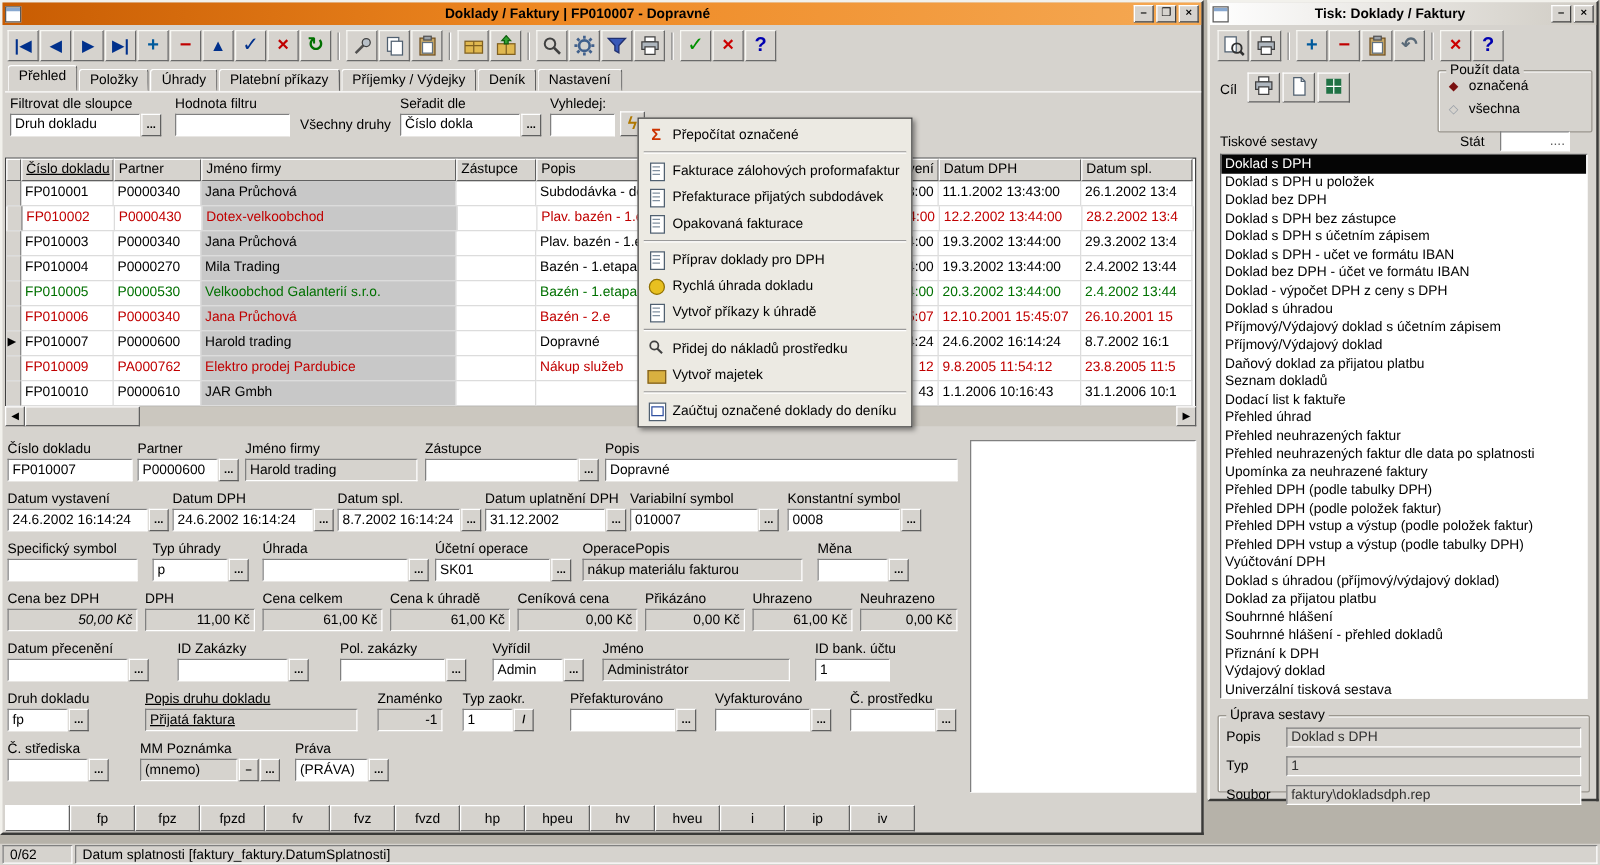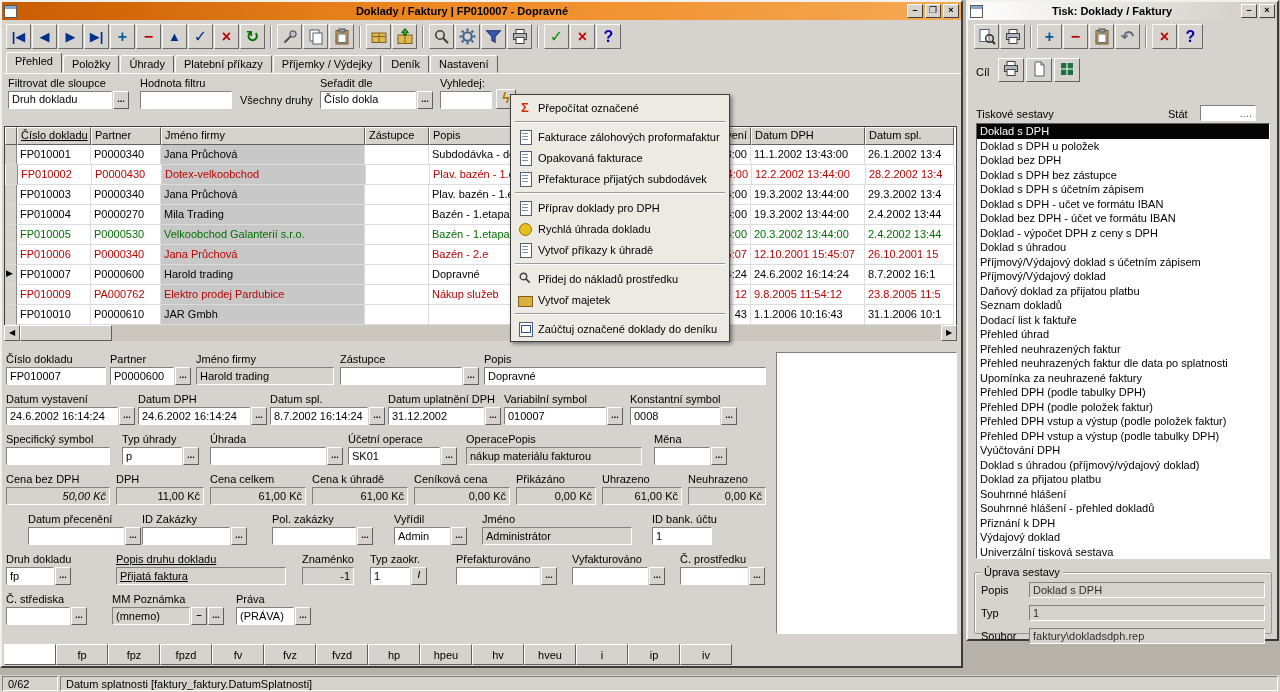--- a/index.html
+++ b/index.html
@@ -592,21 +592,21 @@
             </div>
           </div>
           <div class="fld" style="left: 684px;">
             <div class="flbl">Neuhrazeno</div>
             <div class="fbox">
               <div class="fval grey ralign" style="width: 78px;">0,00 Kč</div>
             </div>
           </div>
         </div>
         <div class="frow" style="top: 160px;">
-          <div class="fld" style="left: 2px; margin-left: 22px;">
+          <div class="fld" style="left: 2px;">
             <div class="flbl">Datum přecenění</div>
             <div class="fbox">
               <div class="fval" style="width: 96px;"></div>
               <div class="fbtn">...</div>
             </div>
           </div>
           <div class="fld" style="left: 138px;">
             <div class="flbl">ID Zakázky</div>
             <div class="fbox">
               <div class="fval" style="width: 88px;"></div>
@@ -738,25 +738,25 @@
         <span class="mi sum">Σ</span>
         <span class="mi-label">Přepočítat označené</span>
       </div>
       <div class="menu-sep"></div>
       <div class="menu-item">
         <span class="mi doc"></span>
         <span class="mi-label">Fakturace zálohových proformafaktur</span>
       </div>
       <div class="menu-item">
         <span class="mi doc"></span>
-        <span class="mi-label">Opakovaná fakturace</span>
+        <span class="mi-label">Přefakturace přijatých subdodávek</span>
       </div>
       <div class="menu-item">
         <span class="mi doc"></span>
-        <span class="mi-label">Přefakturace přijatých subdodávek</span>
+        <span class="mi-label">Opakovaná fakturace</span>
       </div>
       <div class="menu-sep"></div>
       <div class="menu-item">
         <span class="mi doc"></span>
         <span class="mi-label">Příprav doklady pro DPH</span>
       </div>
       <div class="menu-item">
         <span class="mi coin"></span>
         <span class="mi-label">Rychlá úhrada dokladu</span>
       </div>
@@ -855,20 +855,33 @@
         </div>
         <div class="cilbtn" style="left: 86px; top: 56px;">
           <span><svg width="16" height="16" viewBox="0 0 16 16">
               <rect x="2" y="2" width="12" height="12" fill="#207245"></rect>
               <line x1="2" y1="8" x2="14" y2="8" stroke="#fff"></line>
               <line x1="8" y1="2" x2="8" y2="14" stroke="#fff"></line>
             </svg></span>
         </div>
       </div>
 
+    <div class="fset" style="left:182px;top:54px;width:124px;height:50px">
+      <span class="legend">Použít data</span>
+      <div id="radio-options" style="margin-top:4px">
+          <div class="radio-row">
+            <span class="rmark sel">◆</span>
+            <span class="rlbl">označená</span>
+          </div>
+          <div class="radio-row">
+            <span class="rmark">◇</span>
+            <span class="rlbl">všechna</span>
+          </div>
+        </div>
+    </div>
 
     <span class="pw-label" style="left:8px;top:106px">Tiskové sestavy</span>
     <span class="pw-label" style="left:200px;top:106px">Stát</span>
     <div class="statein" style="left:232px;top:103px;width:56px">....</div>
 
     <div class="plist" id="plist">
         <div class="pitem sel">Doklad s DPH</div>
         <div class="pitem">Doklad s DPH u položek</div>
         <div class="pitem">Doklad bez DPH</div>
         <div class="pitem">Doklad s DPH bez zástupce</div>

